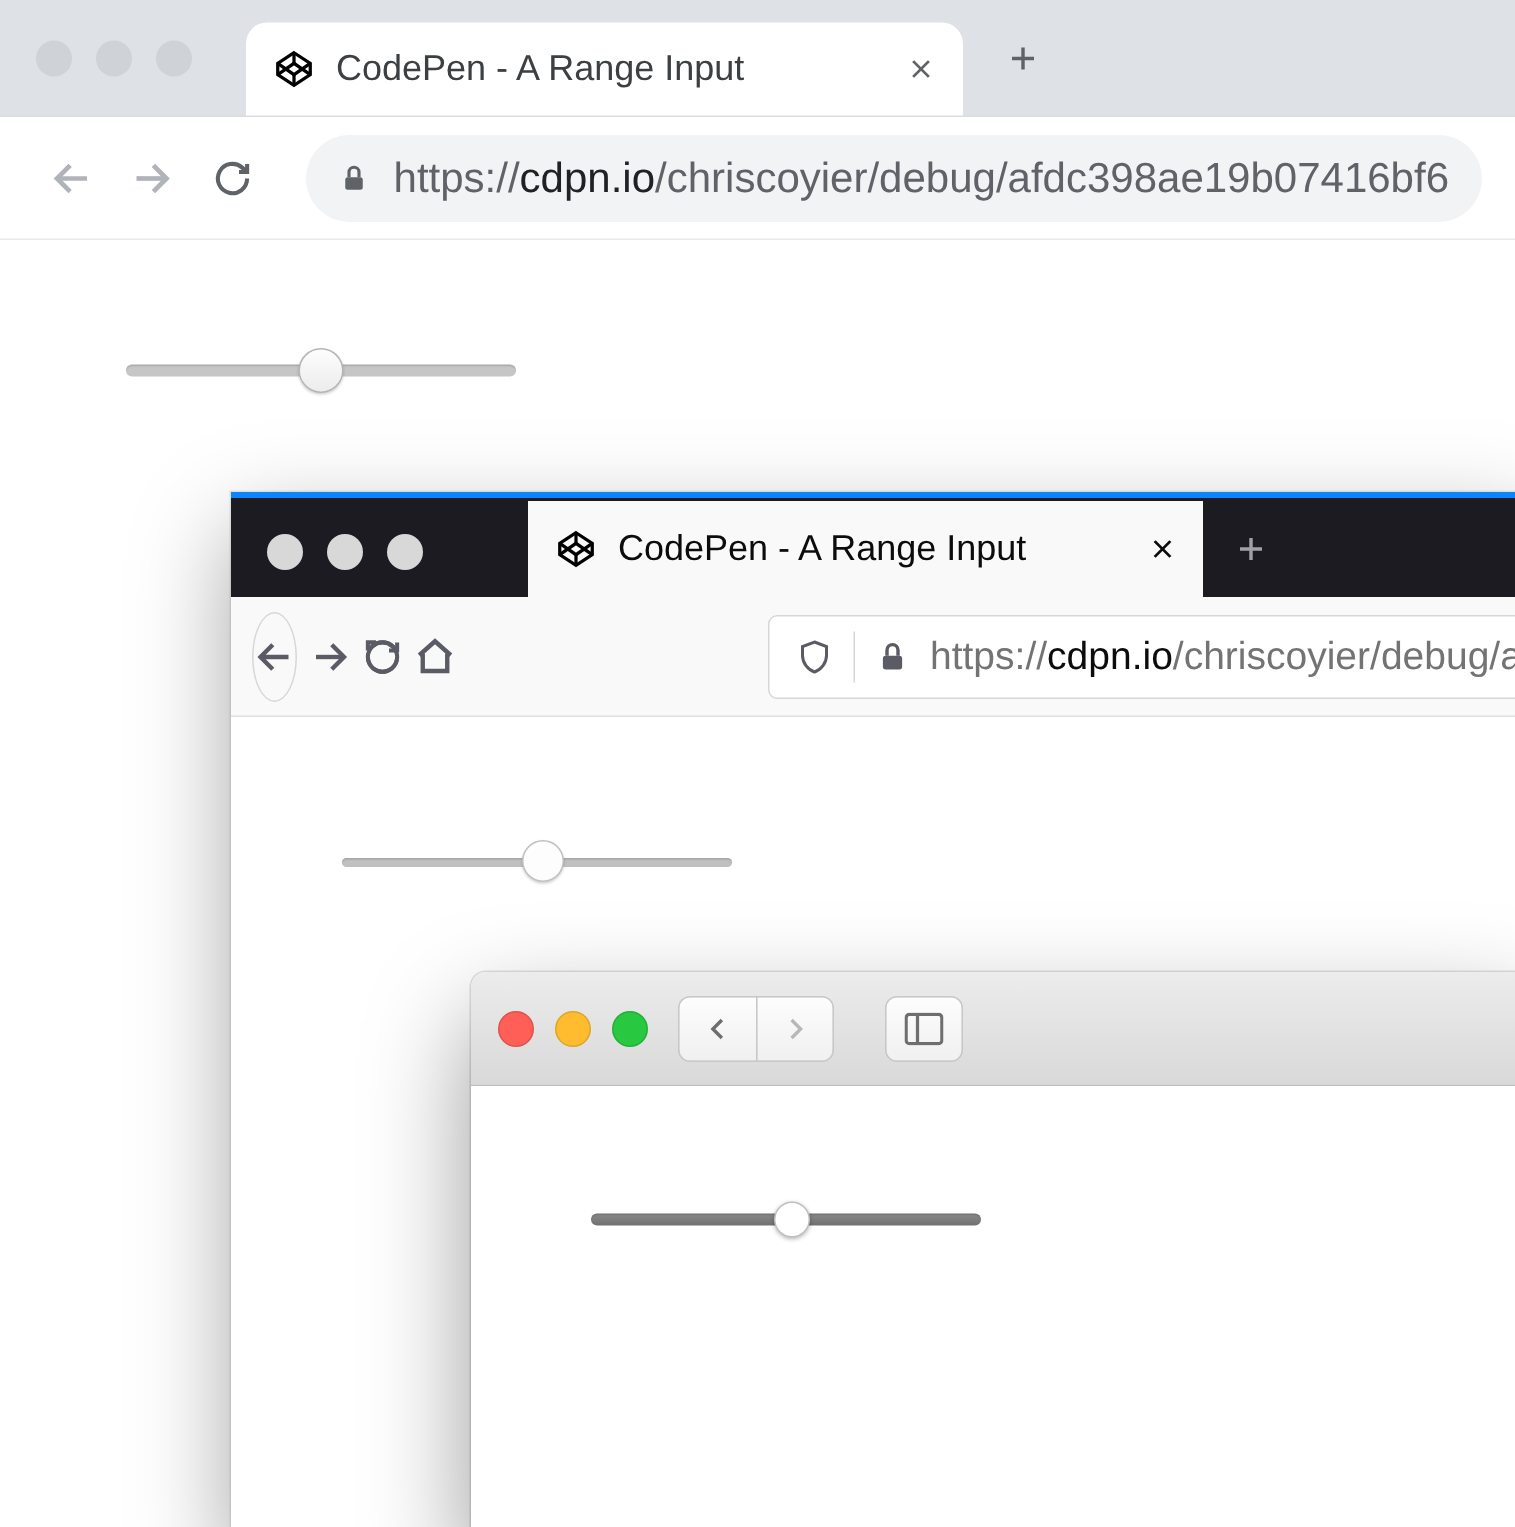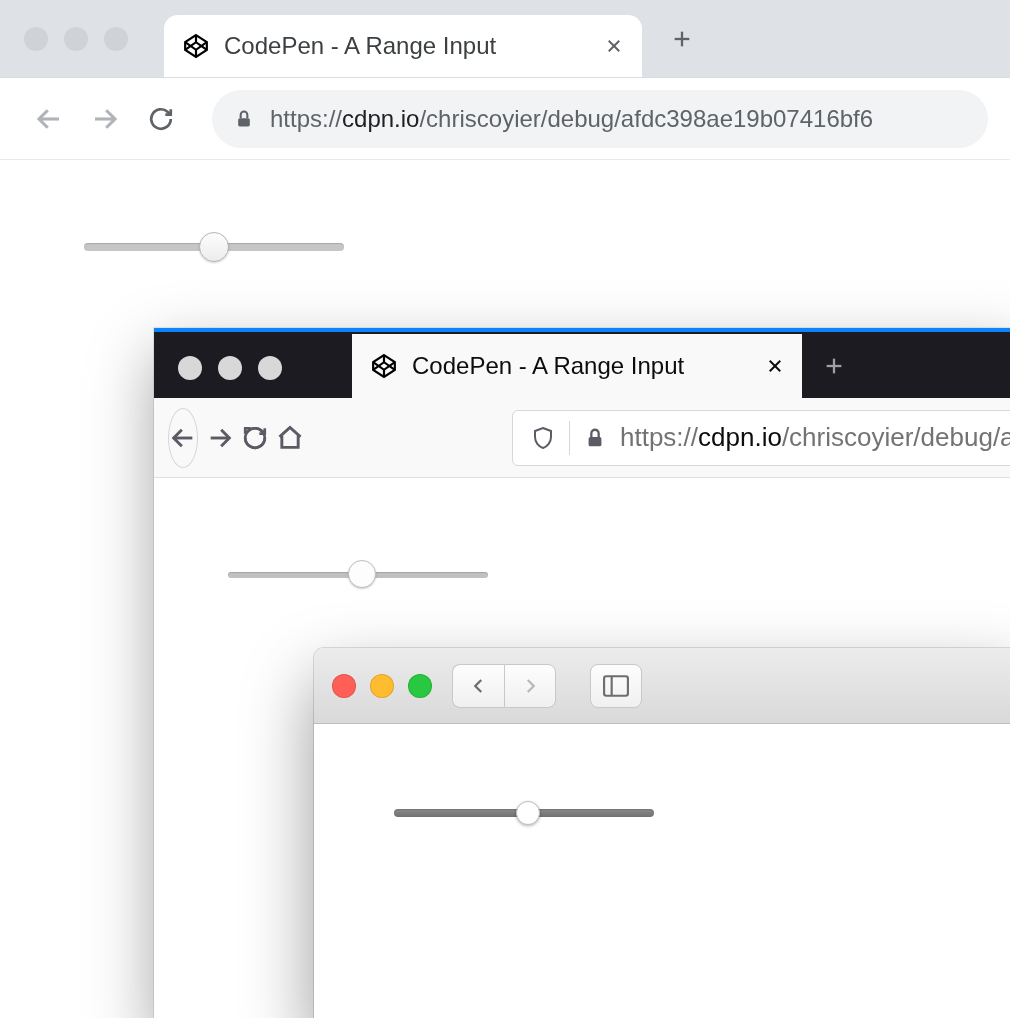--- a/index.html
+++ b/index.html
@@ -95,21 +95,21 @@
   flex: 1;
   background: #f1f3f4;
   border-radius: 29px;
   display:flex;
   align-items:center;
   padding: 0 22px;
   gap: 16px;
 }
 .chrome-toolbar .lock { color:#5f6368; display:flex; }
 .chrome-toolbar .url {
-  font-size: 24px;
+  font-size: 28px;
   color:#202124;
   white-space: nowrap;
   overflow:hidden;
 }
 .chrome-toolbar .url .scheme { color:#5f6368; }
 .chrome-toolbar .url .host { color:#202124; }
 .chrome-toolbar .url .path { color:#5f6368; }
 
 .chrome-content {
   position: relative;

